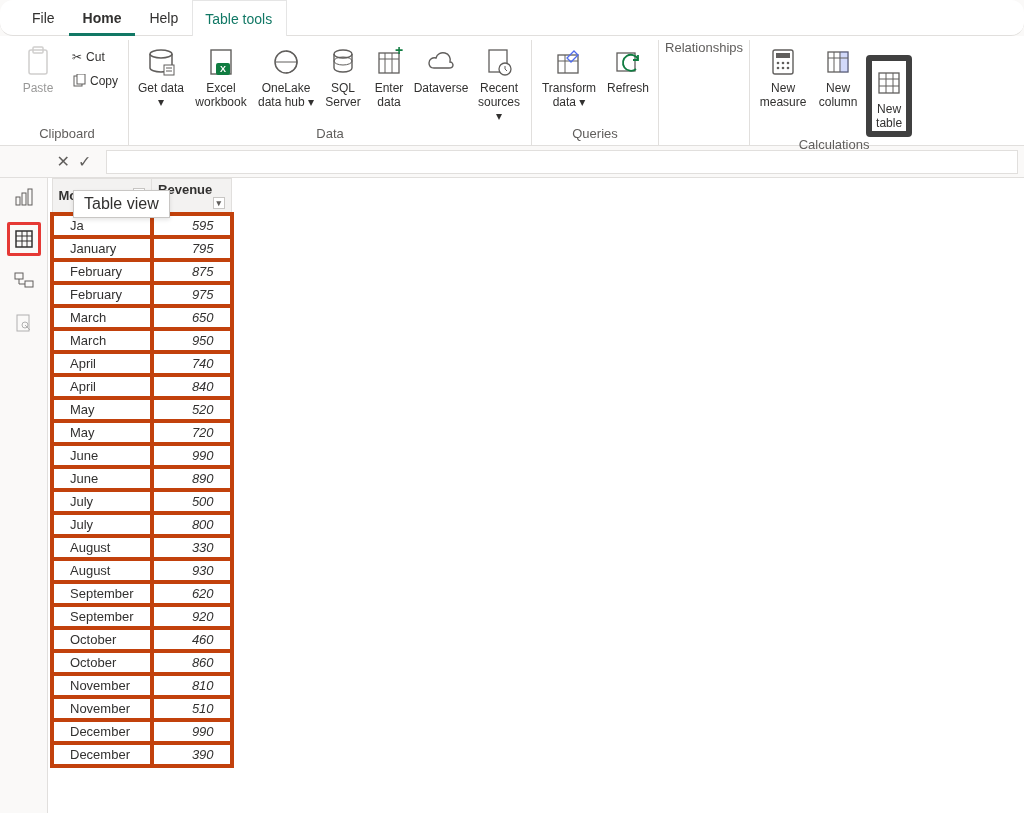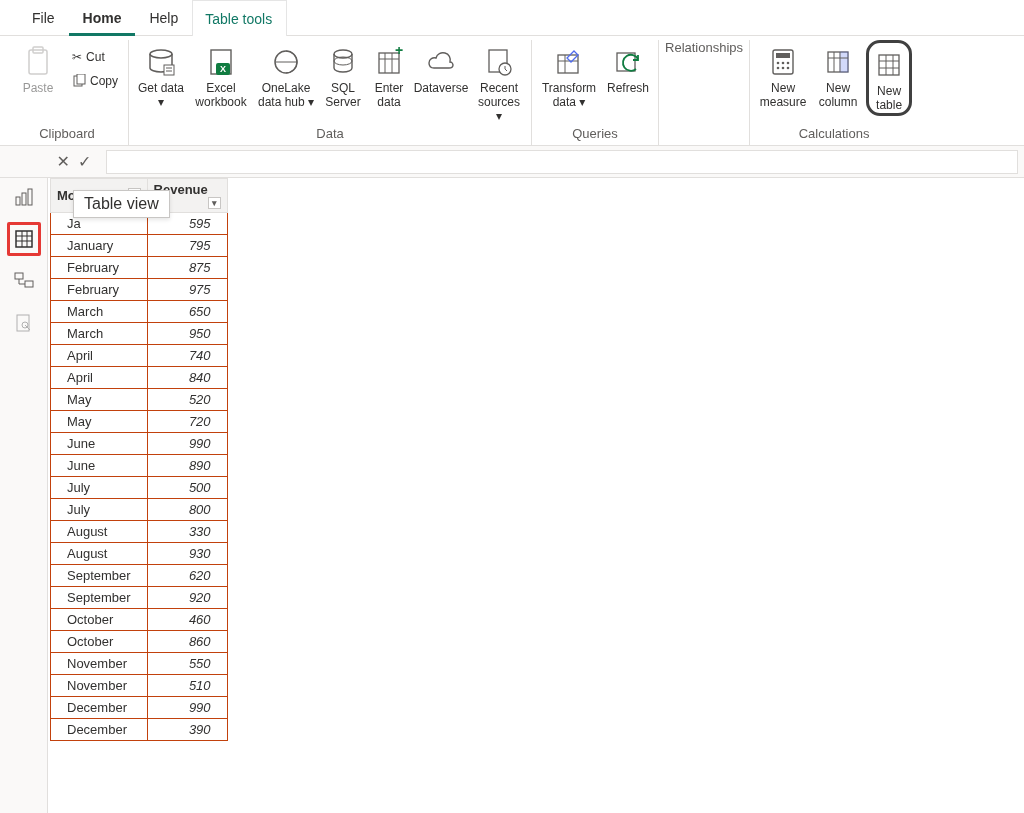--- a/index.html
+++ b/index.html
@@ -1,53 +1,53 @@
 <!DOCTYPE html>
 <html><head>
 <meta charset="utf-8">
 <style>
   * { box-sizing: border-box; margin: 0; padding: 0; }
   body { font-family: "Segoe UI", Arial, sans-serif; font-size: 13px; color: #323130; background: #faf9f8; width: 1024px; height: 813px; overflow: hidden; }
   
   
-  .tab-strip { display: flex; align-items: center; height: 36px; background: #fff; border-bottom: 1px solid #e1dfdd; padding-left: 18px; gap: 0; }
+  .tab-strip { display: flex; align-items: center; height: 36px; background: #fff; border-bottom: 1px solid #e1dfdd; padding-left: 18px; gap: 0; border-radius: 13px; }
   .tab { padding: 0 14px; height: 36px; line-height: 36px; cursor: pointer; font-size: 14px; }
   .tab.active { font-weight: 600; border-bottom: 3px solid #117865; }
   .tab.context { background: #fff; color: #117865; font-weight: 400; border:1px solid #e5e5e5; border-bottom:none;padding-left:12px; }
   
   
   .ribbon { display: flex; background: #fff; border-bottom: 1px solid #e1dfdd; height: 110px; padding: 4px 6px 0 6px; }
   .ribbon-group { display: flex; flex-direction: column; align-items: center; border-right: 1px solid #e1dfdd; padding: 0 6px 2px 6px; }
   .ribbon-group:last-child { border-right: none; }
   .ribbon-group-body { display: flex; align-items: flex-start; flex: 1; gap: 4px; }
   .ribbon-group-label { font-size: 13px; color: #605e5c; text-align: center; padding-bottom: 2px; }
   .ribbon-btn { display: flex; flex-direction: column; align-items: center; justify-content: flex-start; width: 52px; padding: 4px 2px 0 2px; text-align: center; cursor: pointer; font-size: 12px; line-height: 1.15; }
   .ribbon-btn .icon-slot { height: 36px; display:flex; align-items:center; justify-content:center; }
   .ribbon-btn .lbl { margin-top: 2px; min-height: 28px; }
   .small-btn { display:flex; align-items:center; gap:4px; height:22px; padding:0 4px; font-size:12px; cursor:pointer;}
-  .highlight-red { border: 3px solid #404040; border-radius: 14px; }
+  .highlight-red { border: 6px solid #404040; border-radius: 4px; margin-top: 15px; }
   
   
   .formula-bar { display:flex; align-items:center; height:32px; background:#faf9f8; border-bottom:1px solid #e1dfdd; }
   .formula-controls { width:48px; display:flex; align-items:center; justify-content:center; gap:8px; margin-left:50px; }
   .formula-input { flex:1; height:24px; background:#fff; border:1px solid #e1dfdd; margin:0 6px 0 8px; }
   
   
   .body-row { display:flex; height: calc(813px - 36px - 110px - 32px); }
   .nav-rail { width:48px; background:#faf9f8; border-right:1px solid #e1dfdd; display:flex; flex-direction:column; align-items:center; padding-top:2px; gap:8px;}
   .nav-item { width:34px; height:34px; display:flex; align-items:center; justify-content:center; cursor:pointer; color:#605e5c;}
   .nav-item.active { border:3px solid #e53935; border-radius:2px; color:#323130;}
   
   
   .grid-wrap { flex:1; background:#fff; overflow:auto; position:relative; }
   .tooltip { position:absolute; top:12px; left:25px; background:#fff; border:1px solid #c8c6c4; padding:4px 10px; font-size:16px; box-shadow:0 2px 4px rgba(0,0,0,0.1); z-index:5;}
   table.data { border-collapse: collapse; font-size:13px; margin-left:2px; }
   table.data th { background:#f3f2f1; border:1px solid #e1dfdd; padding:3px 6px; font-weight:700; text-align:left; position:relative; }
   table.data th .drop { float:right; font-size:9px; color:#605e5c; border:1px solid #c8c6c4; padding:0 3px; margin-left:6px; background:#fff;}
-  table.data td { border:1px solid #c2410c; padding:2px 16px; height:22px; }
+  table.data td { border:4px solid #c2410c; padding:2px 16px; height:22px; }
   table.data td.num { text-align:right; font-style:italic; }
   .col-month { width:88px; }
   .col-rev { width:80px; }
   
   svg { display:block; }
 </style>
 </head>
 <body>
 
 <div class="tab-strip">
@@ -377,21 +377,21 @@
           <tr>
             <td class="col-month">October</td>
             <td class="col-rev num">460</td>
           </tr>
           <tr>
             <td class="col-month">October</td>
             <td class="col-rev num">860</td>
           </tr>
           <tr>
             <td class="col-month">November</td>
-            <td class="col-rev num">550</td>
+            <td class="col-rev num">810</td>
           </tr>
           <tr>
             <td class="col-month">November</td>
             <td class="col-rev num">510</td>
           </tr>
           <tr>
             <td class="col-month">December</td>
             <td class="col-rev num">990</td>
           </tr>
           <tr>

